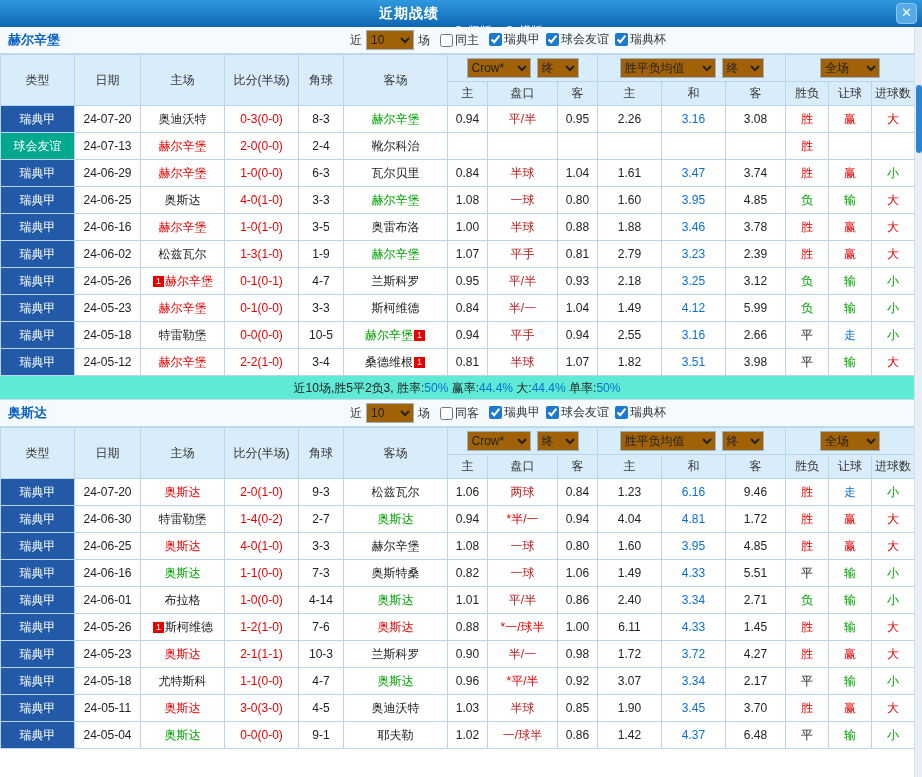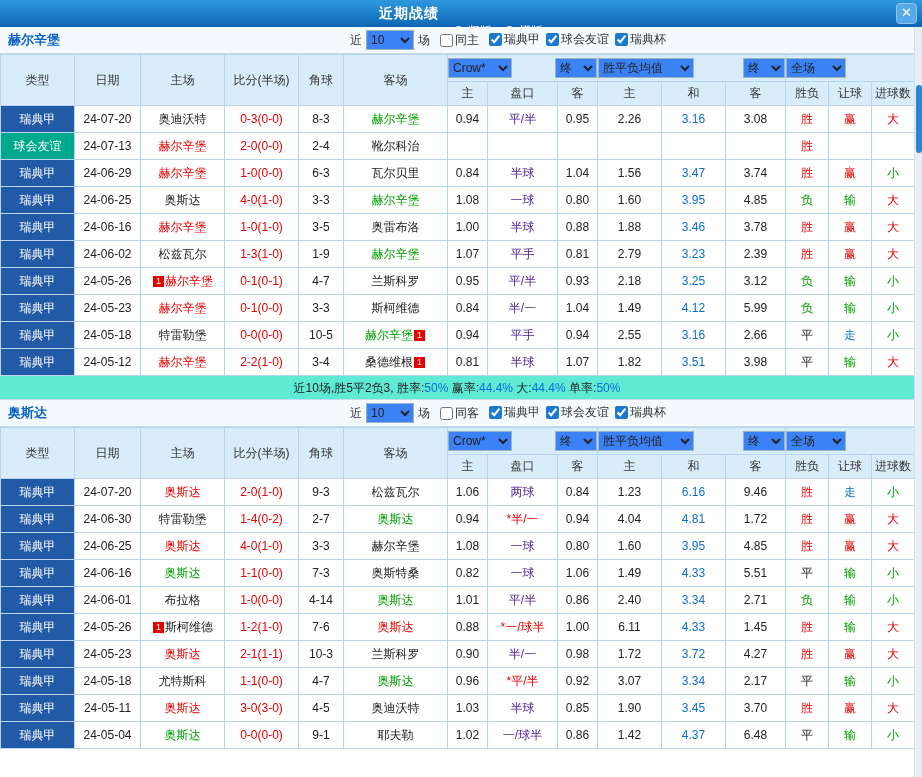--- a/index.html
+++ b/index.html
@@ -14,41 +14,41 @@
   .radios { display:flex; align-items:center; gap:12px;margin-top:35px; }
   .radio-item { display:flex; align-items:center; gap:4px; cursor:pointer; font-size:12px; }
   .radio-circle { width:11px; height:11px; border:1px solid #fff; border-radius:50%; position:relative; flex:0 0 auto; }
   .radio-circle.sel::after { content:''; position:absolute; inset:2px; background:#fff; border-radius:50%; }
   .close-btn { position:absolute; right:5px; top:3px; width:21px; height:21px; background:#55aae7; border:1px solid #8cc6f1; border-radius:4px; color:#fff; font-size:13px; line-height:18px; text-align:center; cursor:pointer; }
 
   
   .section-bar { height:27px; background:#f4fafe; border-bottom:1px solid #c6dcee; position:relative; display:flex; align-items:center; width:914px; }
   .team-name { color:#0a62c2; font-weight:bold; font-size:13px; margin-left:8px; }
   .filters { position:absolute; left:350px; display:flex; align-items:center; gap:4px; color:#333; white-space:nowrap; }
-  select { font-size:12px; height:20px; border:1px solid #9ab2c6; background:#3b82f6; color:#222; }
+  select { font-size:12px; height:20px; border:1px solid #9ab2c6; background:#a16207; color:#222; }
   .sel-count { width:48px; }
   .cb { display:inline-flex; align-items:center; gap:2px; margin-left:6px; cursor:pointer; }
   .cb input { width:13px; height:13px; accent-color:#1b79d0; margin:0; }
 
   
   table { border-collapse:collapse; table-layout:fixed; width:914px; }
   th,td { border:1px solid #b9d5eb; text-align:center; white-space:nowrap; overflow:hidden; padding:0; height:27px; font-size:12px; font-weight:normal; }
   thead th { background:#d9ecfa; color:#333; }
   tr.hdr-sub th { height:24px; }
-  .selwrap { display:flex; align-items:center; justify-content:space-between; gap:6px; }
+  .selwrap { display:flex; align-items:center; justify-content:center; gap:6px; }
   .sel-bk { width:64px; } .sel-final { width:42px; } .sel-avg { width:96px; } .sel-scope { width:60px; }
 
   td.lg { color:#fff; }
   td.lg.blue { background:#235aa7; }
   td.lg.teal { background:#00a88e; }
 
   .c-red { color:#e60000; }
   .c-green { color:#00a000; }
   .c-blue { color:#0b6ed6; }
-  .c-navy { color:#4c1d95; }
+  .c-navy { color:#b91c1c; }
   td.score { color:#e60000; }
 
   .badge { display:inline-block; background:#e60000; color:#fff; font-size:9px; line-height:11px; width:11px; height:11px; text-align:center; margin:0 1px; vertical-align:1px; }
 
   .summary { height:24px; line-height:24px; text-align:center; border-bottom:1px solid #c6dcee; background:#5eead4; width:914px; }
 
   
   .scrollbar { position:absolute; top:27px; right:0; bottom:0; width:8px; background:#e7eef5; border-left:1px solid #d3e0ea; }
   .scroll-thumb { position:absolute; top:58px; left:1px; width:6px; height:68px; background:#2a86d2; border-radius:3px; }
 </style>
@@ -190,21 +190,21 @@
             <tr>
               <td class="lg blue">瑞典甲</td>
               <td>24-06-29</td>
               <td><span class="c-red">赫尔辛堡</span></td>
               <td class="score">1-0(0-0)</td>
               <td>6-3</td>
               <td><span>瓦尔贝里</span></td>
               <td>0.84</td>
               <td class="c-navy">半球</td>
               <td>1.04</td>
-              <td>1.56</td>
+              <td>1.61</td>
               <td class="c-blue">3.47</td>
               <td>3.74</td>
               <td class="c-red">胜</td>
               <td class="c-red">赢</td>
               <td class="c-green">小</td>
             </tr>
             <tr>
               <td class="lg blue">瑞典甲</td>
               <td>24-06-25</td>
               <td><span>奥斯达</span></td>

